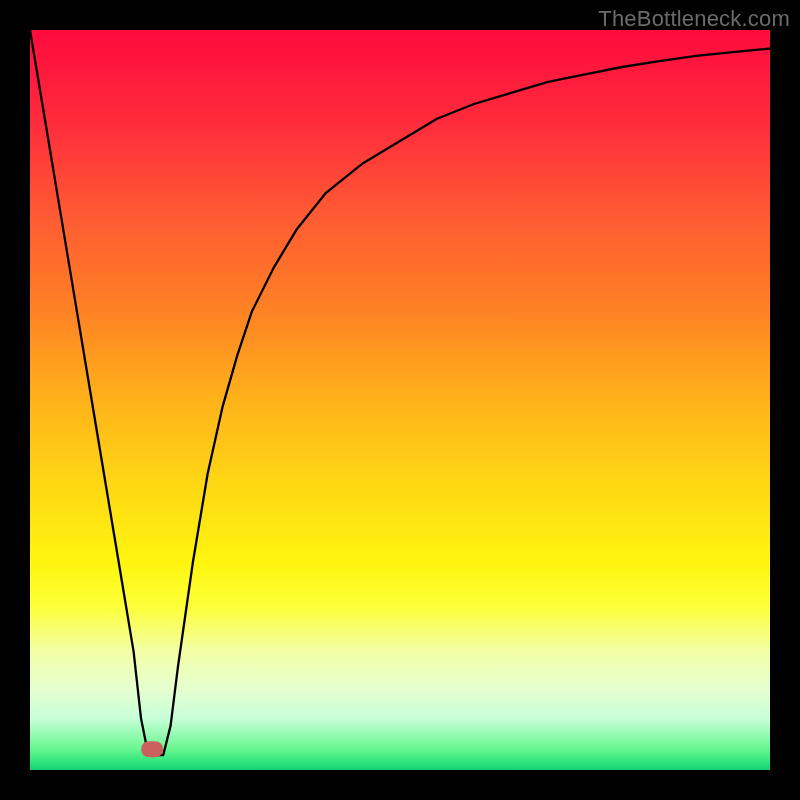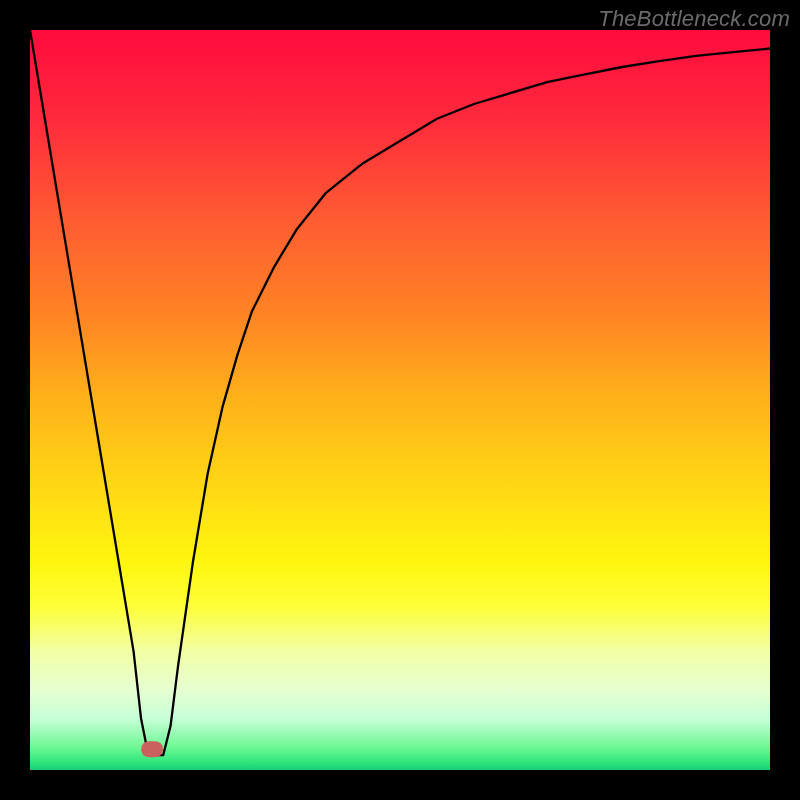--- a/index.html
+++ b/index.html
@@ -43,21 +43,20 @@
   }
   .watermark {
     position: absolute;
     top: 6px;
     right: 10px;
     color: #6b6b6b;
     font-size: 22px;
     font-weight: 500;
     letter-spacing: 0.2px;
     user-select: none;
-    font-style: italic;
   }
   svg.curve {
     position: absolute;
     left: 0;
     top: 0;
     width: 740px;
     height: 740px;
   }
   .marker {
     fill: #cb615e;

